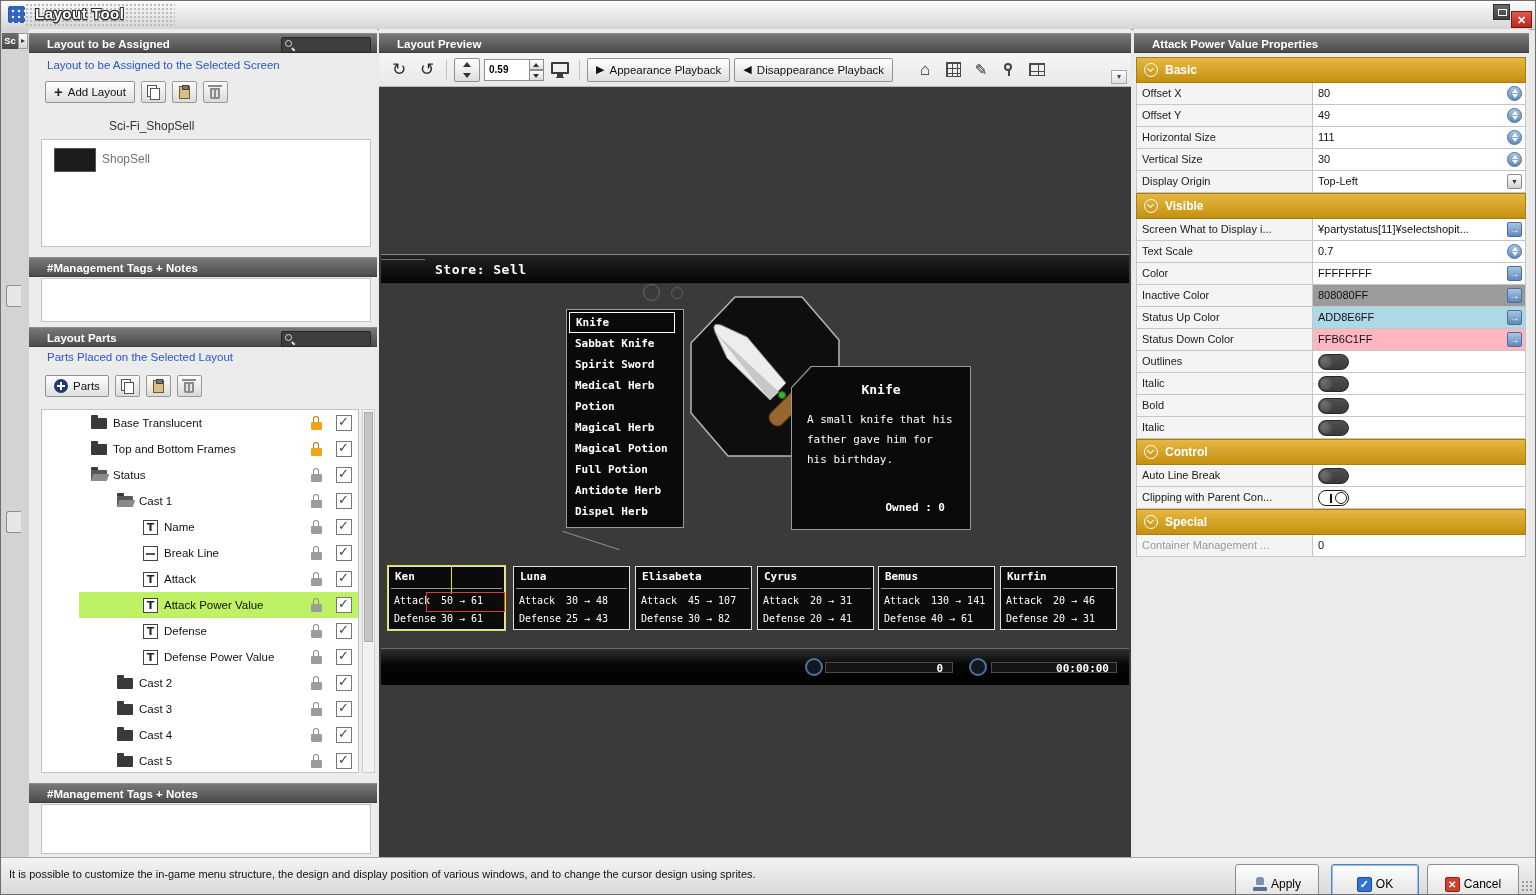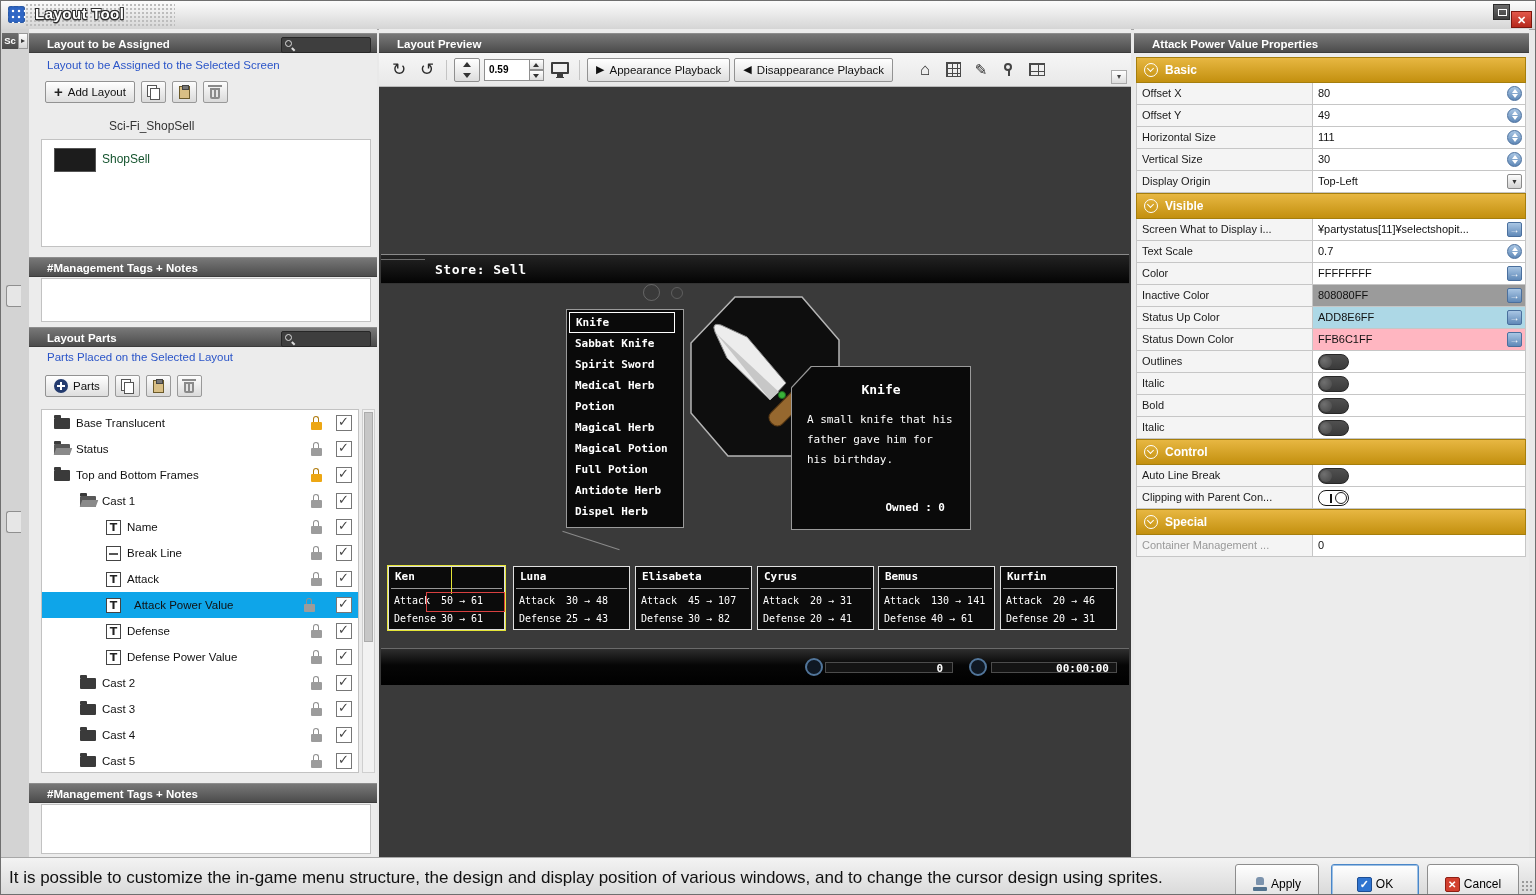--- a/index.html
+++ b/index.html
@@ -62,22 +62,22 @@
   .cliptab { position:absolute; left:5px; width:14px; height:20px; border:1.5px solid #8f8f8f; border-right:none; border-radius:3px 0 0 3px; background:#e6e6e6; }
 
   
   #lpanel { position:absolute; left:28px; top:28px; width:348px; bottom:37px; background:#ececec; }
   .subt { position:absolute; left:18px; }
   .toolrow { position:absolute; left:16px; right:4px; display:flex; gap:6px; align-items:center; }
   .grouplabel { position:absolute; left:80px; font-size:12px; color:#333; }
 
   
   #tree { position:absolute; left:12px; top:380px; width:318px; height:364px; background:#fff; border:1px solid #c2c2c2; box-sizing:border-box; overflow:hidden; }
-  .trow { position:relative; display:flex; align-items:center; height:26px; padding-right:6px; }
-  .trow.sel { background:#0ea5e9;gap:7px; }
+  .trow { position:relative; display:flex; align-items:center; height:26px; padding-right:6px;margin-left:37px; }
+  .trow.sel { background:#bef264; }
   .trow .tlabel { font-size:11.5px; color:#111; margin-left:6px; white-space:nowrap; }
   .i0 { padding-left:12px; } .i1 { padding-left:38px; } .i2 { padding-left:64px; }
   .ic-folder { width:16px; height:11px; background:#3a3a3a; border-radius:1px; flex:0 0 auto; }
   .ic-folder::before { content:""; position:absolute; top:-3px; left:0; width:7px; height:3px; background:#3a3a3a; border-radius:1px 1px 0 0; }
   .ic-folder.open { background:#585858; }
   .ic-folder.open::after { content:""; position:absolute; left:1px; bottom:0; width:16px; height:7px; background:#8a8a8a; transform:skewX(-20deg); }
   .ic-T { width:15px; height:15px; border:1px solid #444; background:#fff; flex:0 0 auto; }
   .ic-T::after { content:"T"; position:absolute; left:0; right:0; top:0; text-align:center; font:bold 11px/14px "DejaVu Sans",sans-serif; color:#222; }
   .ic-box { width:15px; height:15px; border:1px solid #444; background:#fff; flex:0 0 auto; }
   .ic-box::after { content:""; position:absolute; left:2px; right:2px; top:6px; height:2px; background:#555; }
@@ -86,21 +86,21 @@
   .lock::after { content:""; position:absolute; bottom:0; left:0; width:11px; height:8px; background:#9c9c9c; border-radius:1px; }
   .lock.locked::before { border-color:#b07c10; }
   .lock.locked::after { background:#eda714; }
   .chk { width:14px; height:14px; border:1px solid #777; background:#fff; position:relative; flex:0 0 auto; }
   .chk::after { content:"\2713"; position:absolute; left:1px; top:-2px; font-size:13px; color:#444; }
   #tree-scroll { position:absolute; right:2px; top:380px; width:13px; height:364px; background:#f2f2f2; border:1px solid #cfcfcf; box-sizing:border-box; }
   #tree-scroll .thumb { position:absolute; left:1px; right:1px; top:2px; height:228px; background:#c6c6c6; border:1px solid #ababab; }
 
   .thumbimg { position:absolute; left:12px; top:8px; width:40px; height:22px; background:#1c1c1c; border:1px solid #555;
     background-image:linear-gradient(90deg, transparent 45%, #777 45%, #777 55%, transparent 55%); background-size:8px 3px; background-repeat:no-repeat; background-position:3px 4px; }
-  .redname { position:absolute; left:60px; top:12px; color:#14532d; font-size:12px; }
+  .redname { position:absolute; left:60px; top:12px; color:#737373; font-size:12px; }
 
   
   #cpanel { position:absolute; left:378px; top:28px; width:752px; bottom:37px; background:#ececec; }
   #ptoolbar { position:absolute; left:0; right:0; top:24px; height:34px; background:linear-gradient(#f6f6f6,#e8e8e8);
     border-bottom:1px solid #b9b9b9; display:flex; align-items:center; padding-left:8px; gap:4px; box-sizing:border-box; }
   .flatbtn { display:inline-flex; align-items:center; justify-content:center; width:24px; height:24px; border-radius:2px; color:#2c2c2c; font-size:17px; }
   .vsep { width:1px; height:20px; background:#c4c4c4; margin:0 3px; }
   .fitbtn { width:24px; height:22px; border:1px solid #8f8f8f; background:linear-gradient(#fff,#ddd); position:relative; border-radius:2px; }
   .fitbtn::before { content:""; position:absolute; left:8px; top:3px; border-left:4px solid transparent; border-right:4px solid transparent; border-bottom:5px solid #333; }
   .fitbtn::after { content:""; position:absolute; left:8px; bottom:3px; border-left:4px solid transparent; border-right:4px solid transparent; border-top:5px solid #333; }
@@ -190,21 +190,21 @@
   .dropbtn::after { content:"\25BC"; display:block; text-align:center; font-size:7px; line-height:13px; color:#333; }
   .toggle { display:inline-block; width:29px; height:14px; border-radius:8px; background:linear-gradient(#505050,#3a3a3a); border:1px solid #282828; position:relative; margin-top:3px; vertical-align:top; box-sizing:content-box; }
   .toggle::before { content:""; position:absolute; left:1px; top:1px; width:12px; height:12px; border-radius:50%;
     background:radial-gradient(circle at 35% 35%, #707070, #454545); }
   .toggle.on { background:#fff; border-color:#161616; }
   .toggle.on::before { left:auto; right:1px; background:#fff; border:1px solid #222; box-sizing:border-box; }
   .toggle.on::after { content:""; position:absolute; left:11px; top:2.5px; width:2px; height:9px; background:#111; }
 
   
   #statusbar { position:absolute; left:0; right:0; bottom:0; height:37px; background:linear-gradient(#f3f3f3,#dadada); border-top:1px solid #a8a8a8; box-sizing:border-box; }
-  .sb-text { position:absolute; left:8px; top:10px; font-size:17px; color:#111; white-space:nowrap; }
+  .sb-text { position:absolute; left:8px; top:10px; font-size:11px; color:#111; white-space:nowrap; }
   .sb-btn { position:absolute; top:6px; height:40px; display:inline-flex; align-items:center; gap:4px; justify-content:center;
     background:linear-gradient(#ffffff,#dcdcdc); border:1px solid #8d8d8d; border-radius:3px; font-size:12px; box-sizing:border-box; }
   .sb-btn.ok { border-color:#4a86c8; box-shadow:0 0 0 1px #9cc0e4 inset; }
   .ic-stamp { width:14px; height:14px; }
   .ic-stamp::before { content:""; position:absolute; left:3px; top:0; width:8px; height:8px; background:linear-gradient(#93a9c2,#5d7linear); background:#7c93ad; border-radius:3px 3px 1px 1px; }
   .ic-stamp::after { content:""; position:absolute; left:0; bottom:0; width:14px; height:4px; background:#54738f; border-radius:1px; }
   .ic-ok { width:15px; height:15px; background:#2f74d0; border-radius:2px; border:1px solid #1d4e94; box-sizing:border-box; }
   .ic-ok::after { content:"\2713"; display:block; color:#fff; font-size:11px; font-weight:bold; text-align:center; line-height:13px; }
   .ic-cancel { width:15px; height:15px; background:#d23f2f; border-radius:2px; border:1px solid #8e2015; box-sizing:border-box; }
   .ic-cancel::after { content:"\2715"; display:block; color:#fff; font-size:10px; font-weight:bold; text-align:center; line-height:13px; }
@@ -295,29 +295,29 @@
     </div>
 
     <div id="tree">
       <div class="trow i0">
         <span class="ic ic-folder"></span>
         <span class="tlabel">Base Translucent</span>
         <span class="lock locked"></span>
         <span class="chk"></span>
       </div>
       <div class="trow i0">
-        <span class="ic ic-folder open"></span>
-        <span class="tlabel">Status</span>
-        <span class="lock"></span>
-        <span class="chk"></span>
-      </div>
-      <div class="trow i0">
         <span class="ic ic-folder"></span>
         <span class="tlabel">Top and Bottom Frames</span>
         <span class="lock locked"></span>
+        <span class="chk"></span>
+      </div>
+      <div class="trow i0">
+        <span class="ic ic-folder open"></span>
+        <span class="tlabel">Status</span>
+        <span class="lock"></span>
         <span class="chk"></span>
       </div>
       <div class="trow i1">
         <span class="ic ic-folder open"></span>
         <span class="tlabel">Cast 1</span>
         <span class="lock"></span>
         <span class="chk"></span>
       </div>
       <div class="trow i2">
         <span class="ic ic-T"></span>

